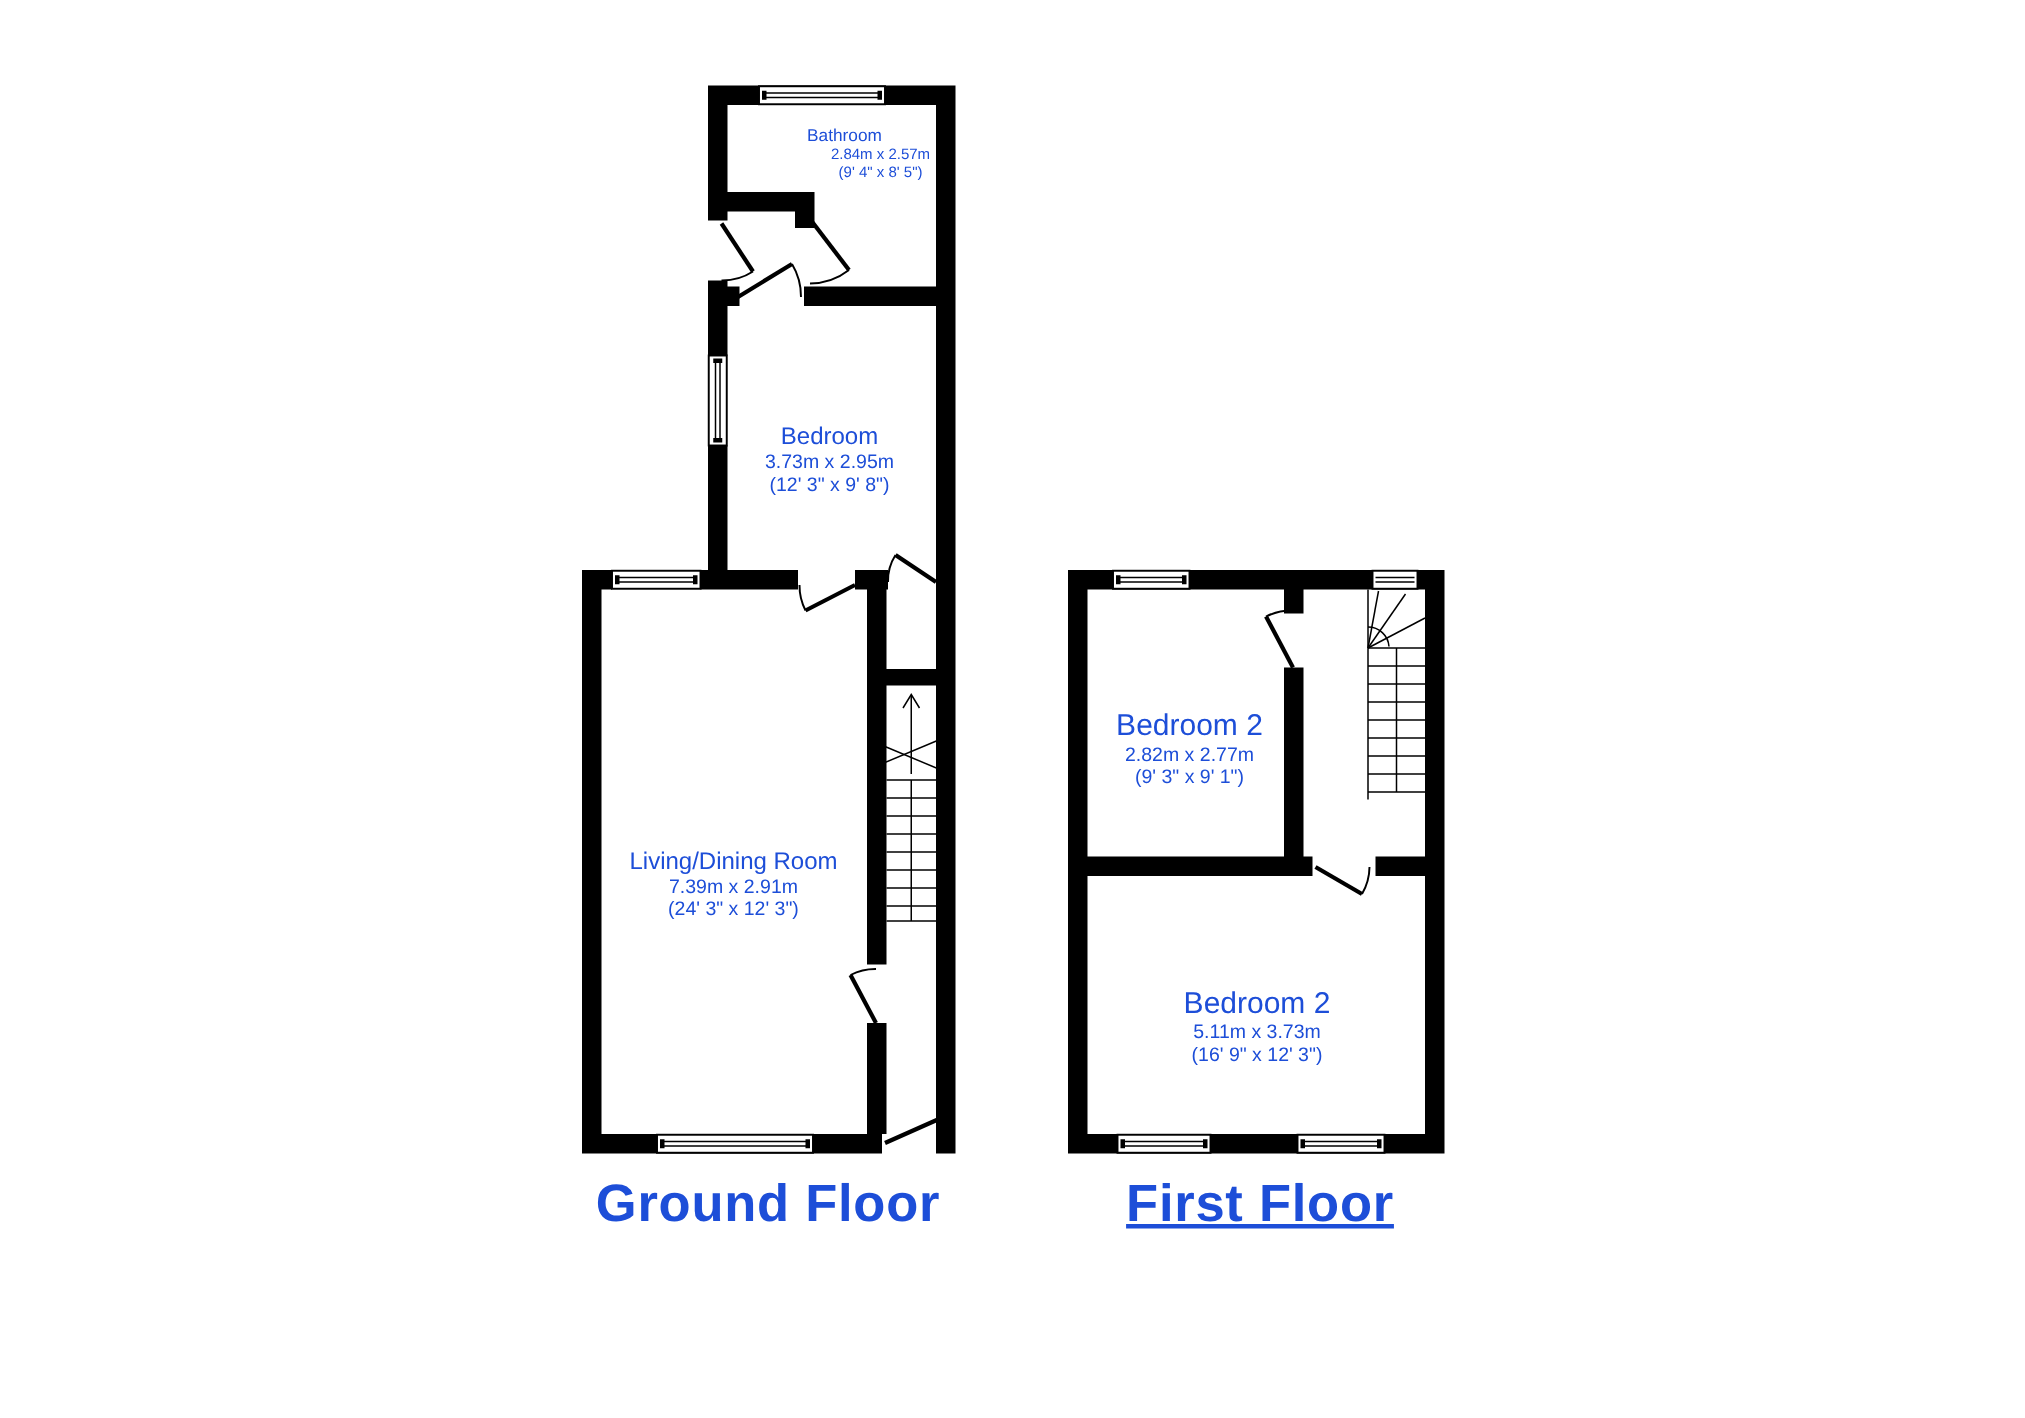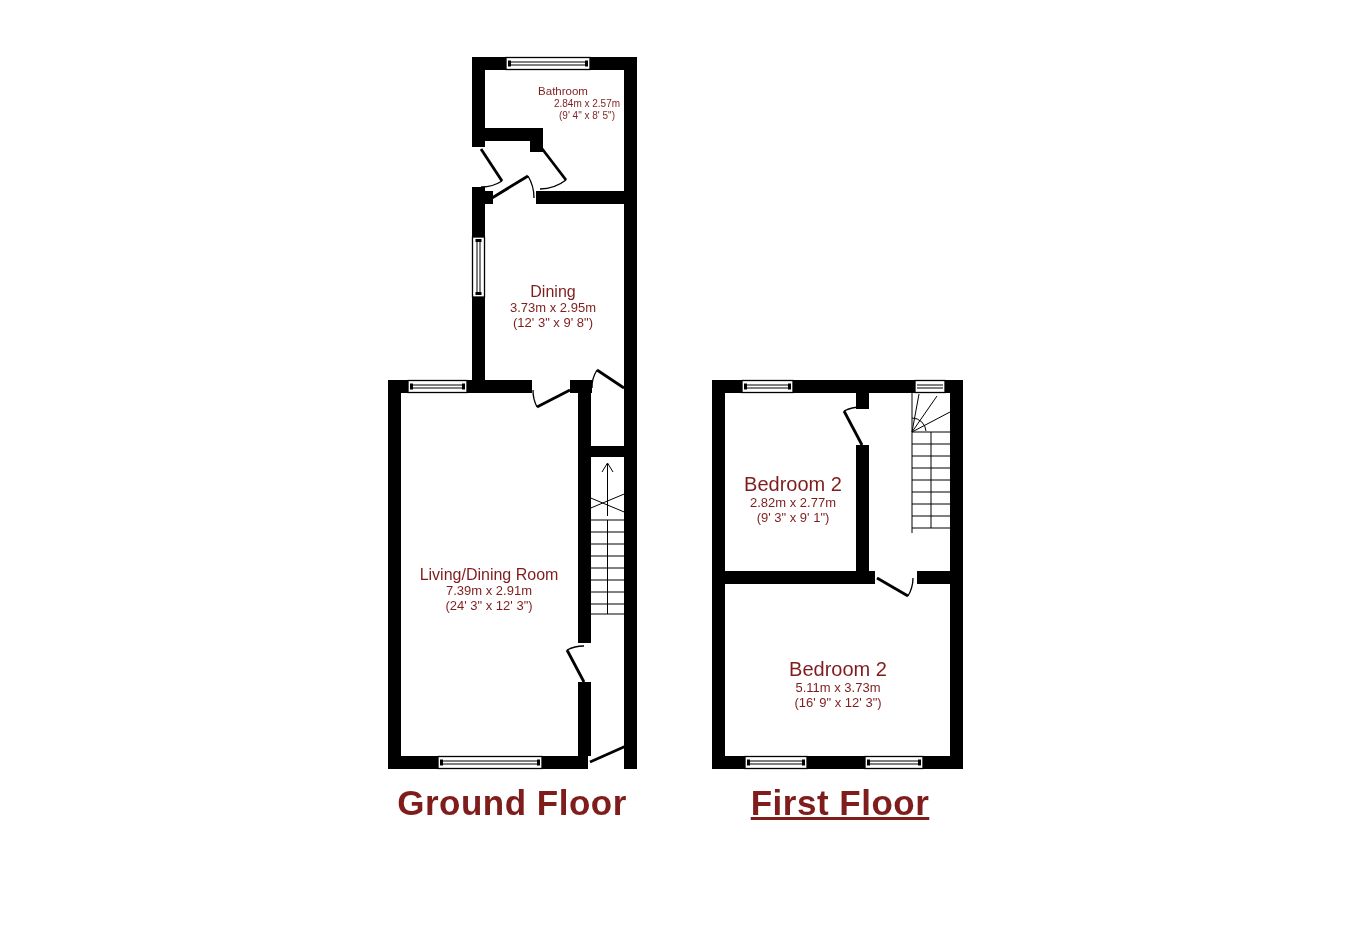--- a/index.html
+++ b/index.html
@@ -2,21 +2,21 @@
 <html><head>
 <meta charset="utf-8">
 <style>
   html, body { margin: 0; padding: 0; background: #ffffff; }
   .canvas {
     position: relative;
     width: 1350px;
     height: 907px;
     background: #ffffff;
     font-family: "Liberation Sans", sans-serif;
-    color: #7f1d1d;
+    color: #1d4ed8;
     overflow: hidden;
   }
   svg.plan { position: absolute; left: 0; top: 0; }
   .wall { fill: #000; stroke: none; }
   .thin { stroke: #000; stroke-width: 1.3; fill: none; }
   .leaf { stroke: #000; stroke-width: 2.8; fill: none; stroke-linecap: butt; }
   .win-box { fill: #fff; stroke: #000; stroke-width: 1.3; }
   .win-line { stroke: #000; stroke-width: 1; fill: none; }
   .win-cap { fill: #000; }
   .room-label {
@@ -224,21 +224,21 @@
     </g>
   </svg>
 
   <div class="room-label" style="left:563px; top:85px;">
     <div class="room-name-sm">Bathroom</div>
     <div class="room-dim-sm">2.84m x 2.57m</div>
     <div class="room-dim-sm">(9' 4" x 8' 5")</div>
   </div>
 
   <div class="room-label" style="left:553px; top:283px;">
-    <div class="room-name-lg">Dining</div>
+    <div class="room-name-lg">Bedroom</div>
     <div class="room-dim-lg">3.73m x 2.95m</div>
     <div class="room-dim-lg">(12' 3" x 9' 8")</div>
   </div>
 
   <div class="room-label" style="left:489px; top:566px;">
     <div class="room-name-lg">Living/Dining Room</div>
     <div class="room-dim-lg">7.39m x 2.91m</div>
     <div class="room-dim-lg">(24' 3" x 12' 3")</div>
   </div>
 

